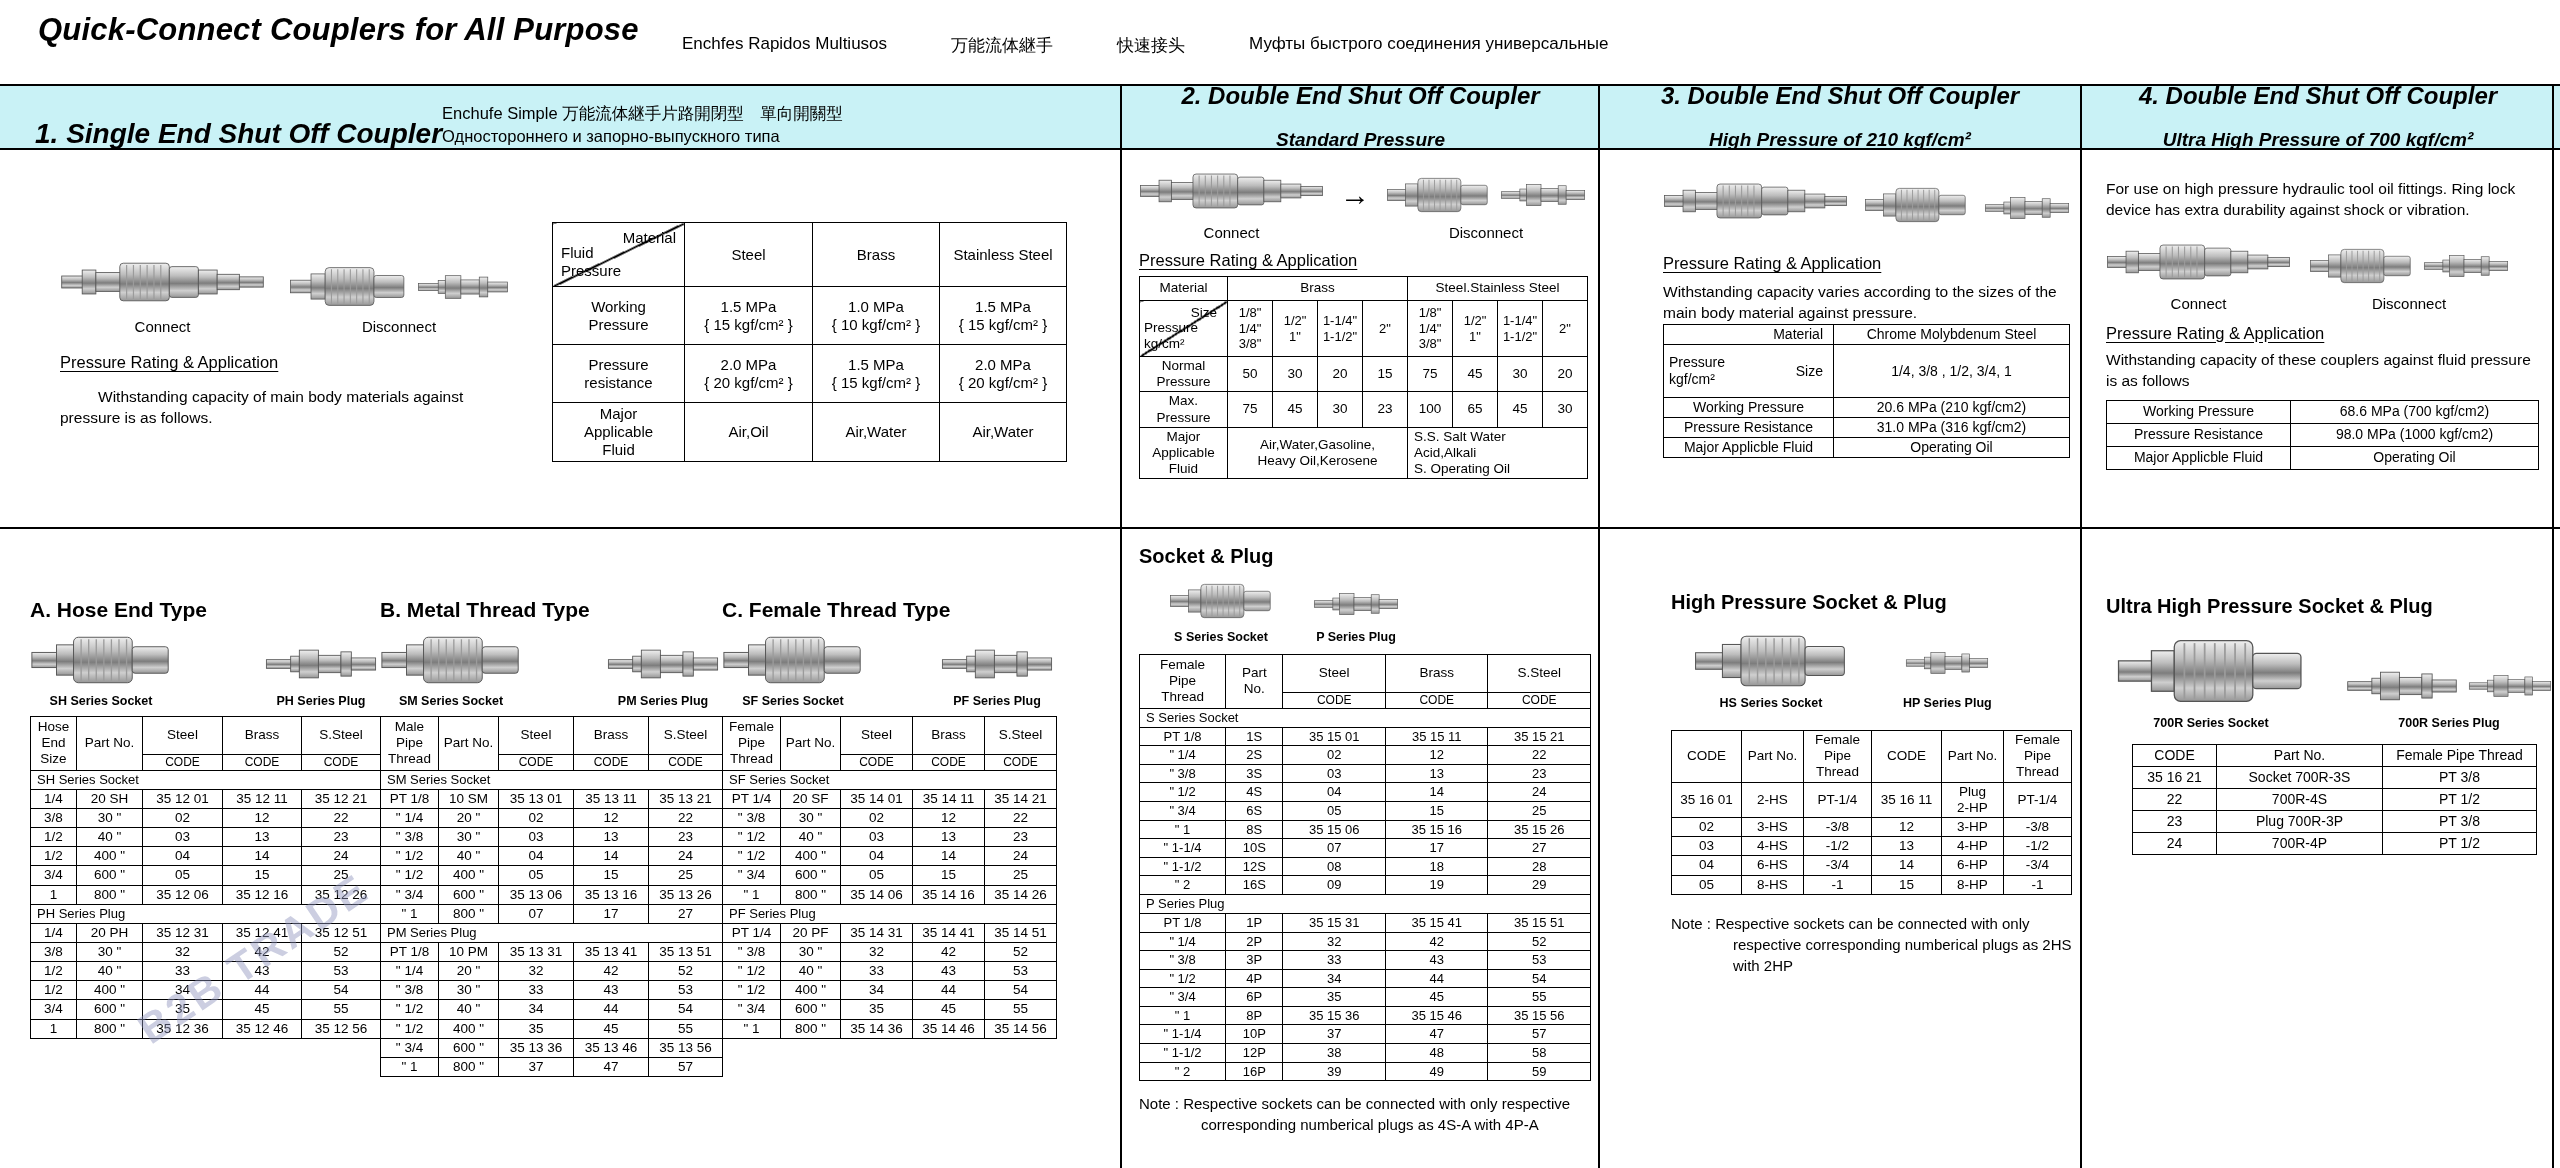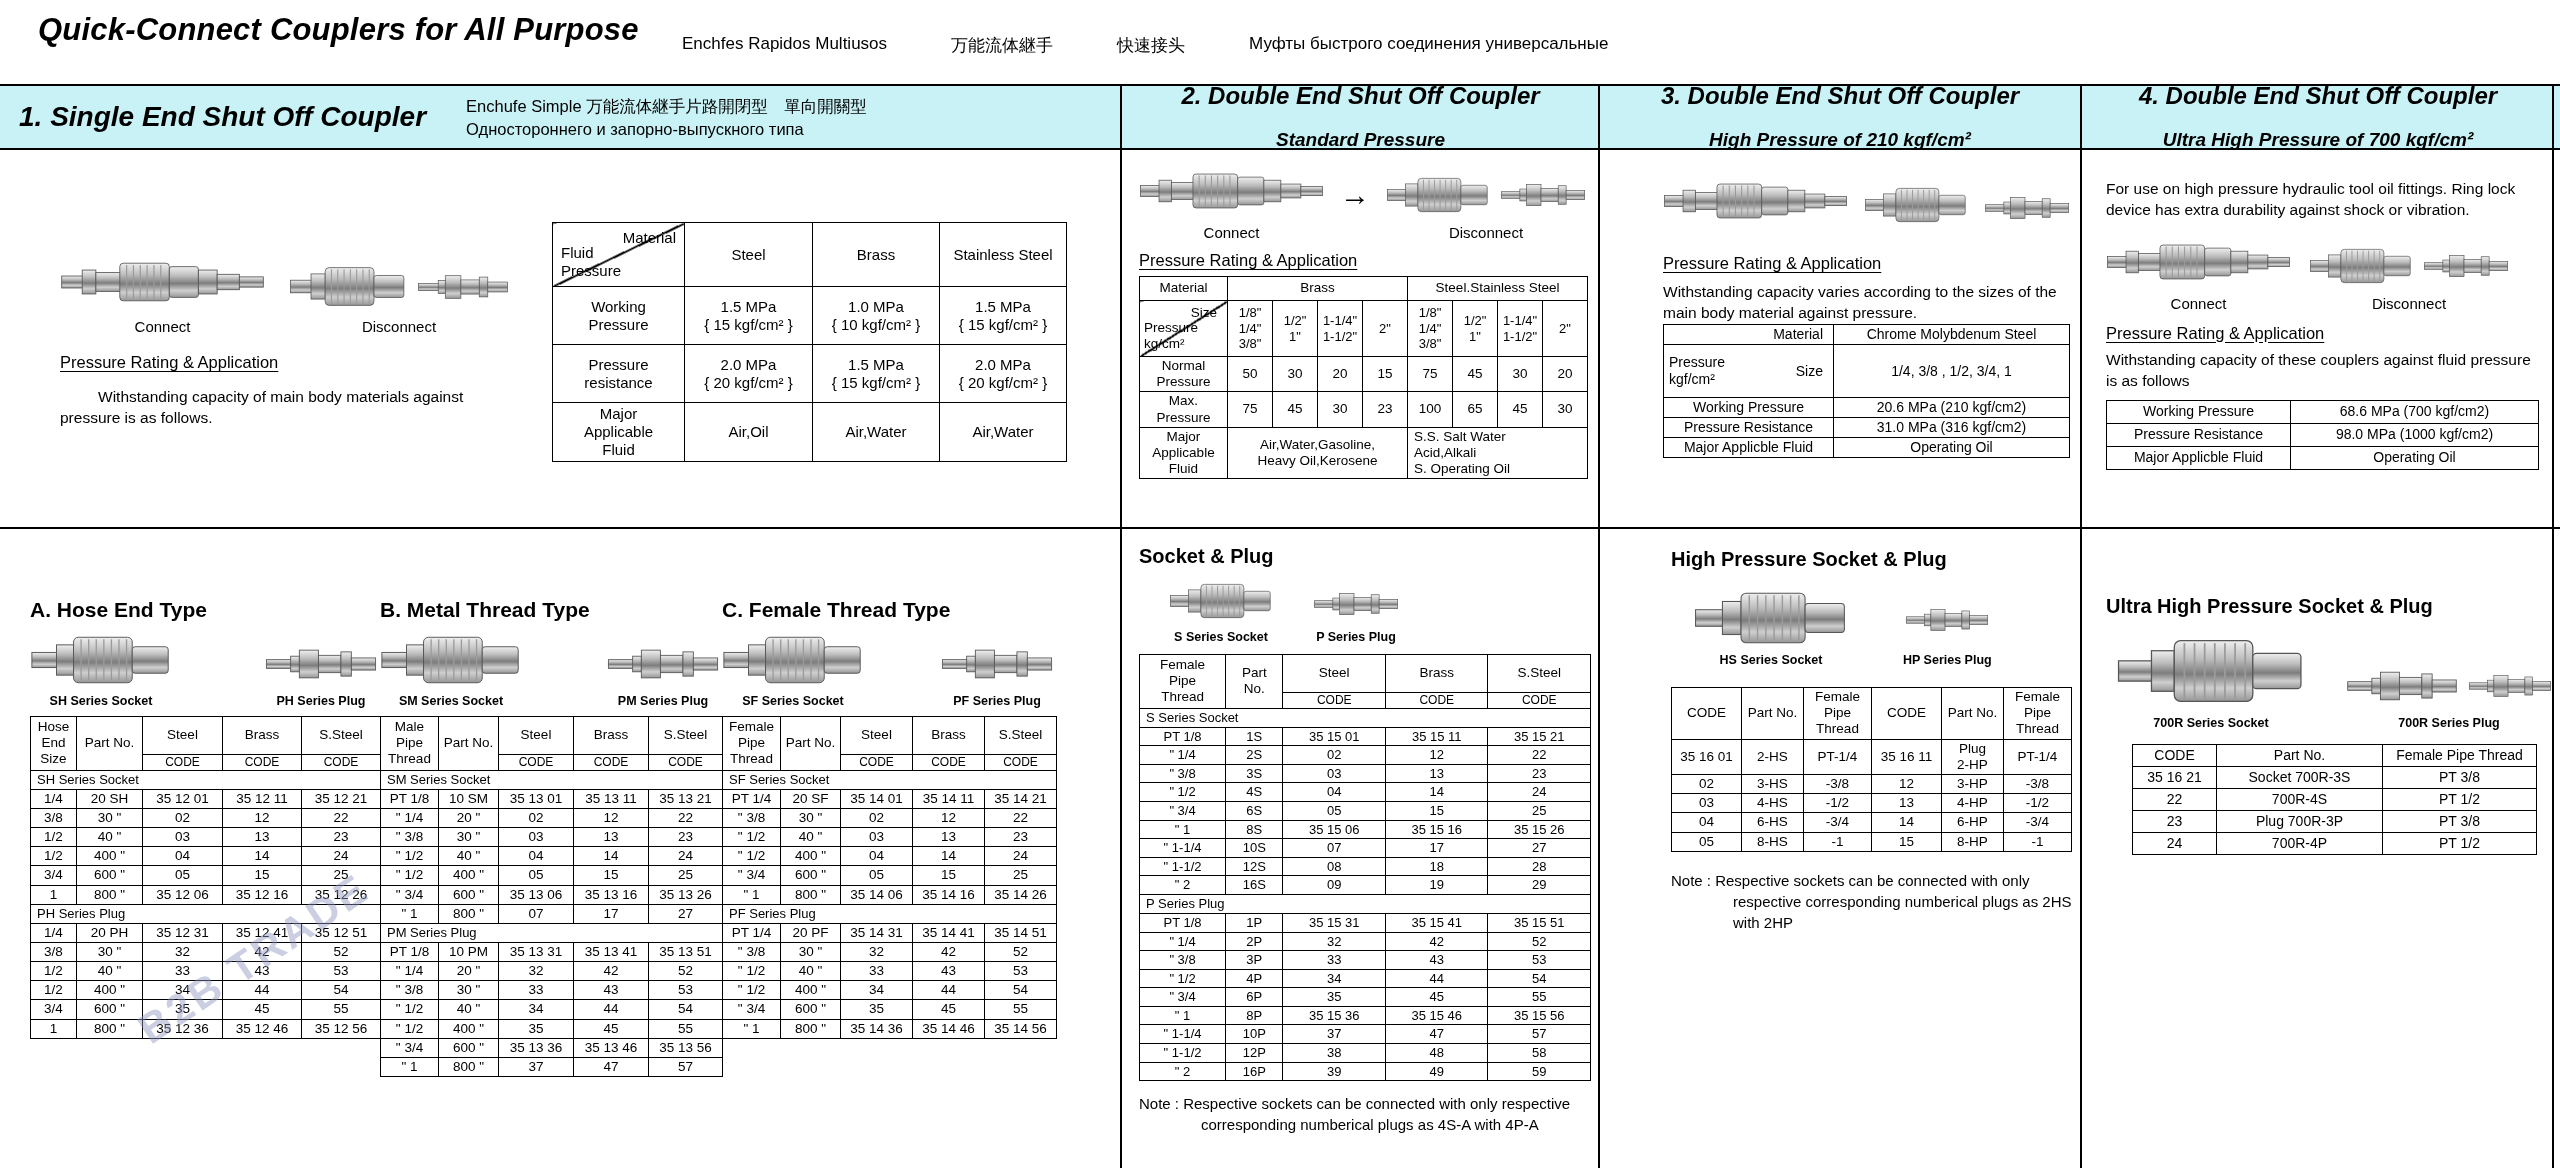--- a/index.html
+++ b/index.html
@@ -4,21 +4,21 @@
 <style>
   *{box-sizing:border-box;margin:0;padding:0}
   body{font-family:"Liberation Sans",sans-serif;background:#e8e8e8}
   .page{position:relative;width:2560px;height:1168px;background:#fff;color:#000;overflow:hidden}
 
   .title{position:absolute;left:38px;top:12px;font-style:italic;font-weight:bold;font-size:31px;letter-spacing:.2px}
   .subs{position:absolute;left:682px;top:34px;display:flex;gap:64px;font-size:17px;white-space:nowrap}
 
   .band{position:absolute;left:0;top:84px;width:2560px;height:66px;background:#c9f2f6;border-top:2px solid #000;border-bottom:2px solid #000}
   .band>div{position:absolute;top:0;height:100%}
-  .bs1{left:19px;width:1080px;display:flex;align-items:center;gap:40px}
+  .bs1{left:35px;width:1080px;display:flex;align-items:flex-end;}
   .bs1-title{font-style:italic;font-weight:bold;font-size:28px;line-height:1}
   .bs1-subs{font-size:16.5px;line-height:1.4;padding-top:2px}
   .bs{display:flex;flex-direction:column;justify-content:center;text-align:center}
   .bs-title{font-style:italic;font-weight:bold;font-size:24px;line-height:1.15}
   .bs-sub{font-style:italic;font-weight:bold;font-size:19px;line-height:1.2;margin-top:20px}
   .bs2{left:1122px;width:477px}.bs3{left:1600px;width:480px}.bs4{left:2082px;width:472px}
 
   .vdiv{position:absolute;top:84px;height:1084px;width:2px;background:#000}
   .hdiv{position:absolute;left:0;top:527px;width:2560px;height:2px;background:#000}
 
@@ -96,21 +96,21 @@
   .c2top .pra{margin:10px 0 6px}
   .c2bottom{position:absolute;left:1139px;top:545px;width:452px}
   .c2bottom .sp-heading{margin-bottom:8px}
   .c2bottom .figrow{margin:2px 0 10px;gap:40px;padding-left:30px}
   .c2bottom .note{margin-top:12px}
 
   .c3top{position:absolute;left:1663px;top:172px;width:408px}
   .c3top .figrow{margin-bottom:24px;gap:16px}
   .c3top .pra{margin-bottom:8px}
   .c3top .para{}
-  .c3bottom{position:absolute;left:1671px;top:548px;width:402px}
+  .c3bottom{position:absolute;left:1671px;top:591px;width:402px}
   .c3bottom .sp-heading{margin-bottom:16px}
   .c3bottom .figrow{margin-bottom:20px;gap:46px;padding-left:14px}
   .c3bottom .note{margin-top:18px}
 
   .c4top{position:absolute;left:2106px;top:178px;width:438px}
   .c4top .para1{margin-bottom:12px}
   .c4top .figrow{margin-bottom:8px;gap:18px}
   .c4top .pra{margin:12px 0 6px}
   .c4top table{margin-top:8px}
   .c4bottom{position:absolute;left:2106px;top:595px;width:438px}

